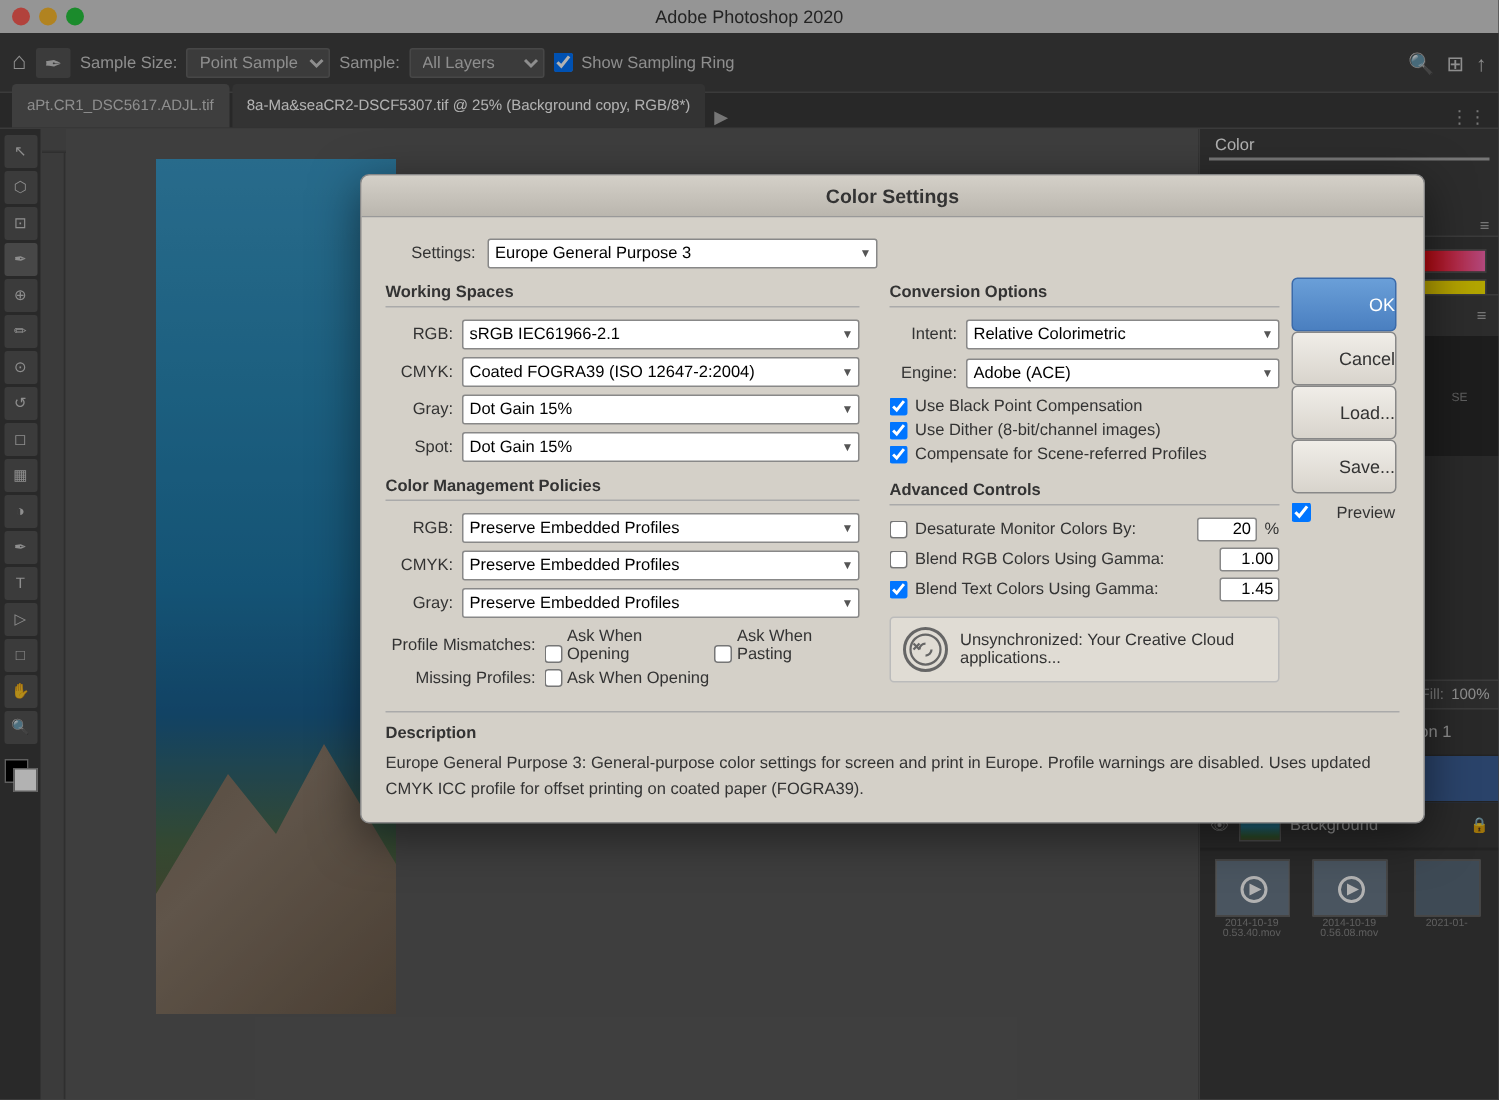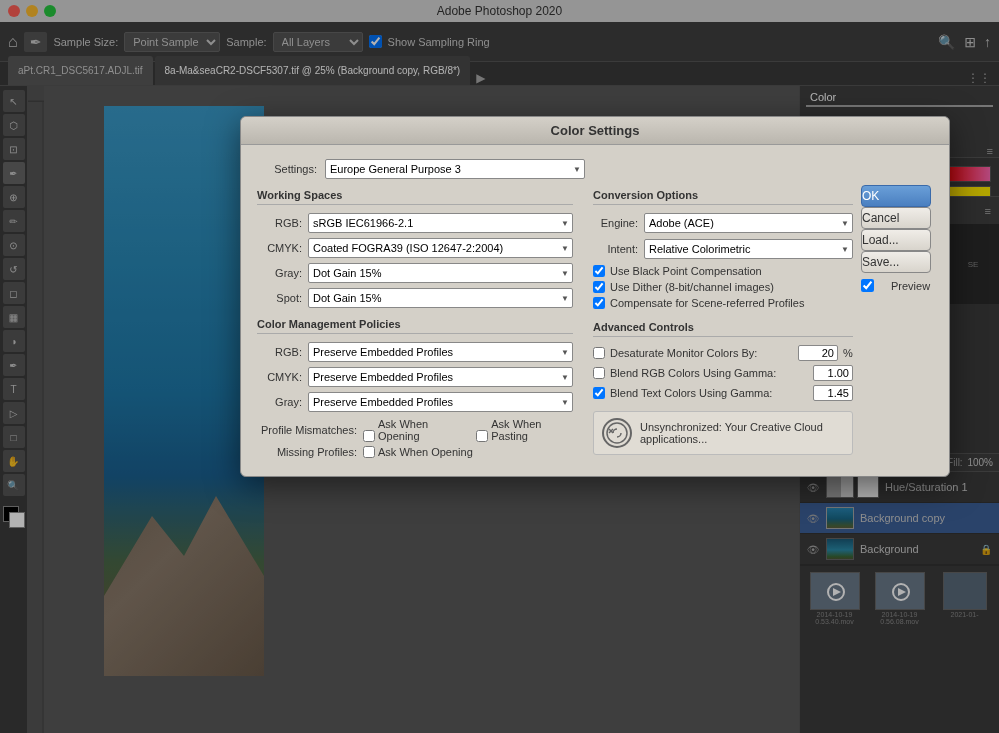--- a/index.html
+++ b/index.html
@@ -400,27 +400,27 @@
       color: #333;
       margin-bottom: 6px;
     }
     .description-text {
       font-size: 11px;
       color: #333;
       line-height: 1.5;
     }
     .dialog-btn {
       width: 70px;
-      height: 22px;
+      height: 36px;
       font-size: 12px;
       background: linear-gradient(180deg, #f0ede8 0%, #d8d4cc 100%);
       border: 1px solid #888;
       border-radius: 4px;
       cursor: pointer;
-      text-align: left;
+      text-align: right;
       line-height: 20px;
       color: #333;
     }
     .dialog-btn.default {
       background: linear-gradient(180deg, #6a9fd8 0%, #4a7fc0 100%);
       color: white;
       border-color: #3a6aaa;
     }
 
     
@@ -895,33 +895,33 @@
             </div>
           </div>
 
         </div>
 
         <div style="width:260px;">
 
           <div class="section-title">Conversion Options</div>
 
           <div class="conv-field-row">
+            <span class="conv-label">Intent:</span>
+            <div class="conv-select-wrapper">
+              <select>
+                <option>Relative Colorimetric</option>
+              </select>
+            </div>
+          </div>
+
+          <div class="conv-field-row">
             <span class="conv-label">Engine:</span>
             <div class="conv-select-wrapper">
               <select>
                 <option>Adobe (ACE)</option>
-              </select>
-            </div>
-          </div>
-
-          <div class="conv-field-row">
-            <span class="conv-label">Intent:</span>
-            <div class="conv-select-wrapper">
-              <select>
-                <option>Relative Colorimetric</option>
               </select>
             </div>
           </div>
 
           <div class="checkbox-row">
             <input type="checkbox" id="bpc" checked="" style="cursor: pointer;">
             <label for="bpc" style="font-size:11px;color:#333;cursor:pointer;">Use Black Point Compensation</label>
           </div>
 
           <div class="checkbox-row">
@@ -964,17 +964,21 @@
                 <line x1="4" y1="8" x2="8" y2="12" stroke="#666" stroke-width="1.5"></line>
                 <line x1="8" y1="8" x2="4" y2="12" stroke="#666" stroke-width="1.5"></line>
               </svg>
             </div>
             <span class="unsync-text">Unsynchronized: Your Creative Cloud applications...</span>
           </div>
 
         </div>
       </div>
 
+      <div class="description-section">
+        <div class="description-title">Description</div>
+        <div class="description-text">Europe General Purpose 3:  General-purpose color settings for screen and print in Europe. Profile warnings are disabled. Uses updated CMYK ICC profile for offset printing on coated paper (FOGRA39).</div>
+      </div>
 
     </div>
   </div>
 
 </div>
 
 </body></html>

